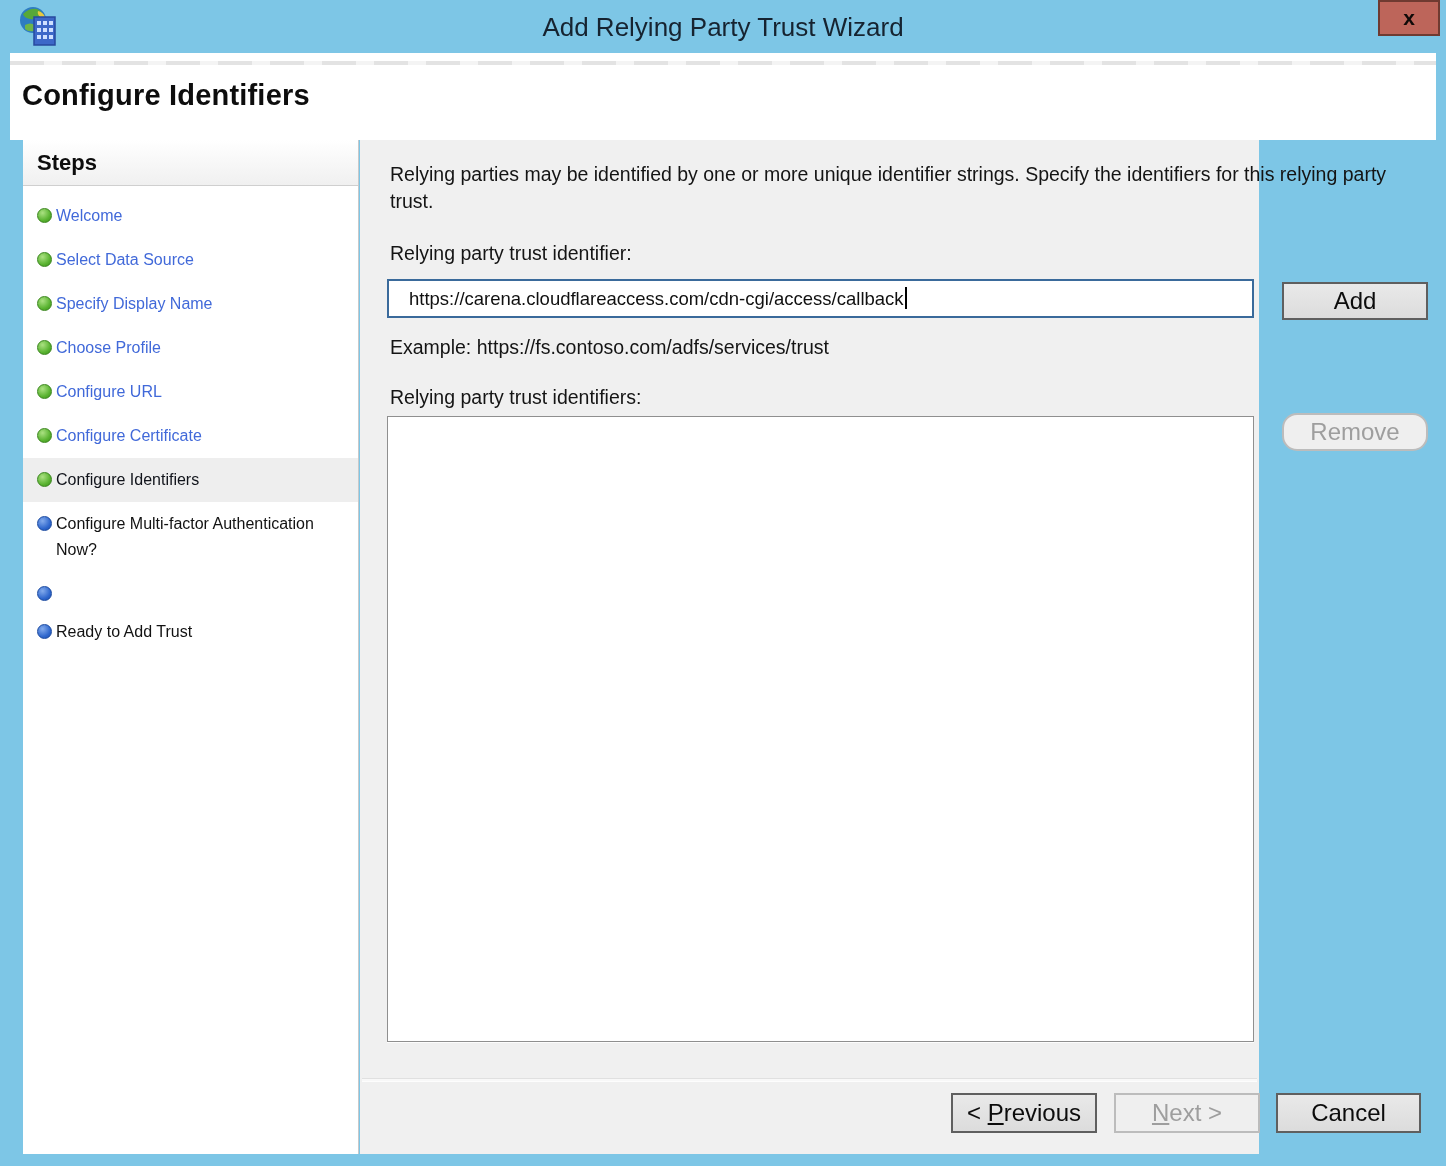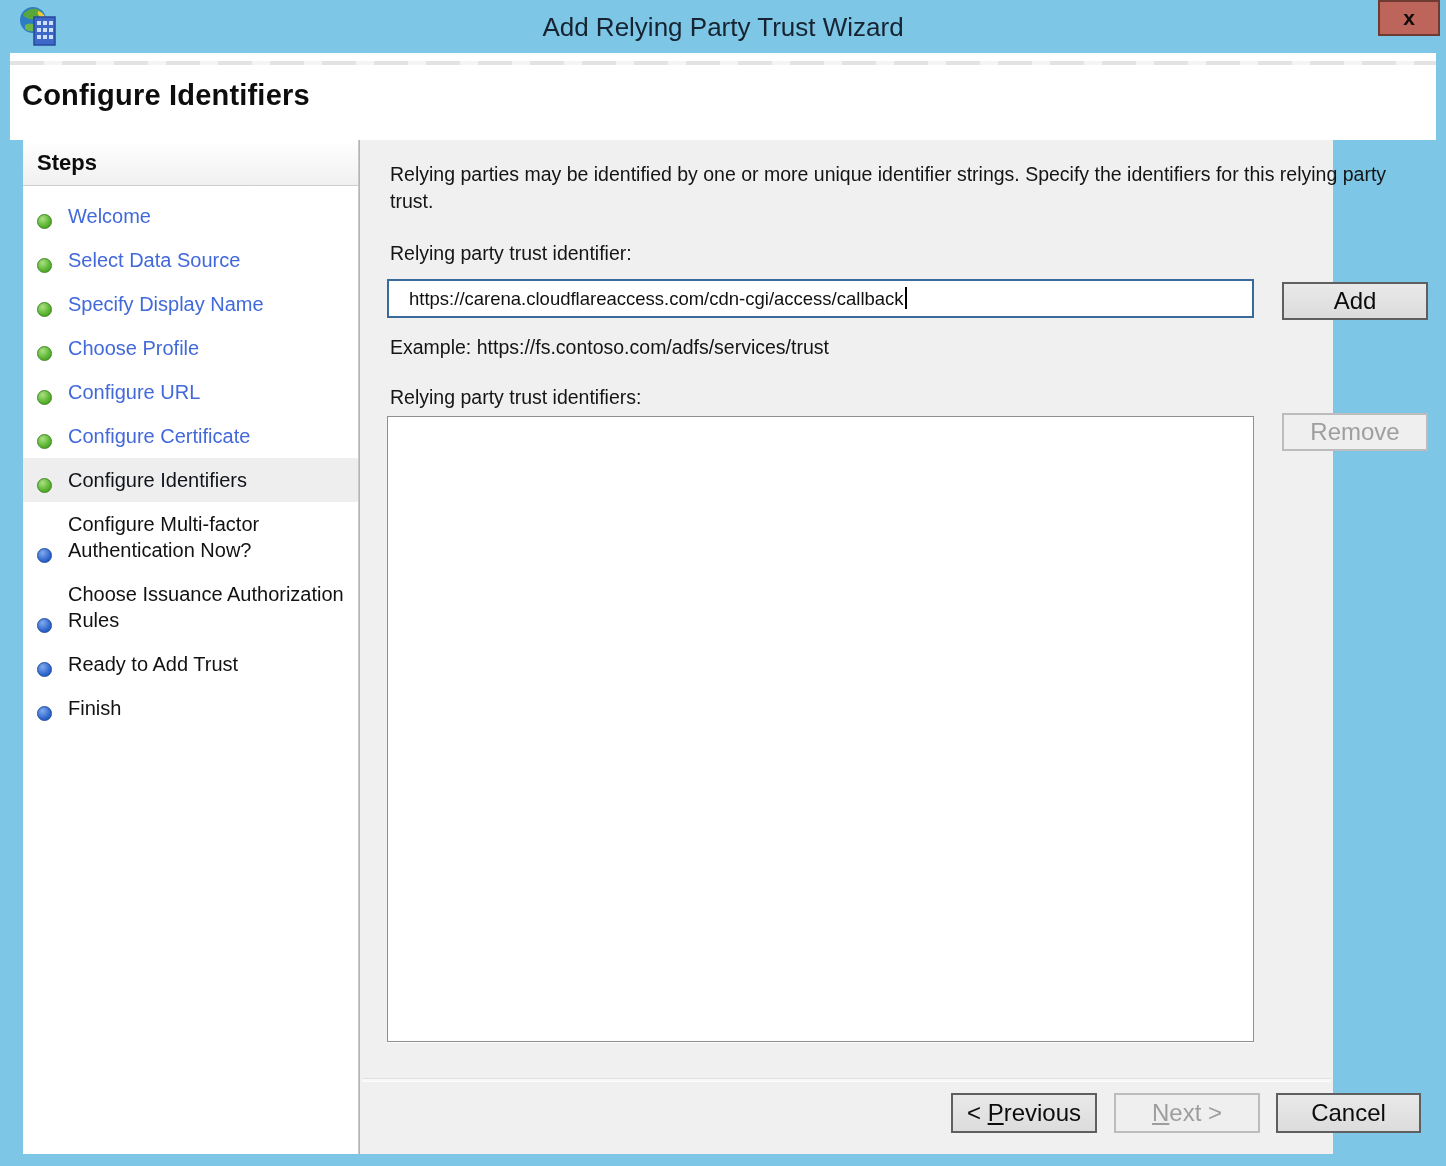--- a/index.html
+++ b/index.html
@@ -49,42 +49,42 @@
   }
   .steps-header{
     height:46px; background:linear-gradient(#ffffff,#f0f0f0);
     border-bottom:1px solid #cfcfcf;
   }
   .steps-header h2{
     padding:10px 0 0 14px; font-size:22px; font-weight:bold; color:#0d0d0d;
   }
   .steps-list{ padding-top:8px; }
   .step{
-    display:flex; align-items:flex-end; gap:16px;
-    padding:9px 6px 9px 14px; font-size:20px; line-height:26px;
+    display:flex; align-items:flex-start; gap:4px;
+    padding:9px 6px 9px 14px; font-size:16px; line-height:26px;
   }
   .dot{
     flex:0 0 15px; width:15px; height:15px; border-radius:50%; margin-top:5px;
   }
   .step.done .dot, .step.current .dot{
     background:radial-gradient(circle at 35% 30%, #abe182, #58b22f 62%, #3f8e1f);
     border:1px solid var(--dot_green,#3a861d);
   }
   .step.upcoming .dot{
     background:radial-gradient(circle at 35% 30%, #83abec, #2f67cd 62%, #1d4ea9);
     border:1px solid var(--dot_blue,#1a49a0);
   }
   .step.done .step-label{ color:var(--link_blue,#4169d9); }
   .step.current{ background:#eeeeee; }
   .step.current .step-label{ color:#10131a; }
   .step.upcoming .step-label{ color:#121212; }
 
   
   .main{
-    position:absolute; left:337px; top:0; width:973px; height:100%;
+    position:absolute; left:337px; top:0; width:899px; height:100%;
     background:#f0f0f0;
   }
   .desc{
     position:absolute; left:30px; top:21px; width:1040px;
     font-size:19.5px; line-height:27px; color:#141414;
   }
   .field-label{ position:absolute; font-size:19.5px; color:#141414; }
   .lbl-identifier{ left:30px; top:102px; }
   .lbl-identifiers{ left:30px; top:246px; }
 
@@ -110,21 +110,21 @@
   .btn{
     position:absolute; text-align:center; font-size:24px; color:#0c0c0c;
     background:linear-gradient(#e9e9e9,#dcdcdc); border:2px solid #5f5f5f;
     cursor:default;
   }
   .btn .key{ text-decoration:underline; }
   .btn.disabled{
     background:#efefef; border-color:#bcbcbc; color:#9e9e9e;
   }
   .btn-add{ left:922px; top:142px; width:146px; height:38px; line-height:34px; }
-  .btn-remove{ left:922px; top:273px; width:146px; height:38px; line-height:34px; }
+  .btn-remove{ left:922px; top:273px; width:146px; height:38px; line-height:34px;border-radius:15px; }
 
   .footer-sep{
     position:absolute; left:2px; right:2px; top:938px; height:4px;
     background:#f8f8f8; border-top:1px solid #e0e0e0; border-bottom:1px solid #fdfdfd;
   }
   .btn-previous{ left:591px; top:953px; width:146px; height:40px; line-height:36px; }
   .btn-next{ left:754px; top:953px; width:146px; height:40px; line-height:36px; }
   .btn-cancel{ left:916px; top:953px; width:145px; height:40px; line-height:36px; }
 </style>
 </head>
@@ -192,29 +192,24 @@
           <div class="step current">
     <span class="dot"></span>
     <span class="step-label">Configure Identifiers</span>
   </div>
           <div class="step upcoming">
     <span class="dot"></span>
     <span class="step-label">Configure Multi-factor Authentication Now?</span>
   </div>
           <div class="step upcoming">
     <span class="dot"></span>
-    <span class="step-label">Choose Issuance Authorization Rules</span>
   </div>
           <div class="step upcoming">
     <span class="dot"></span>
     <span class="step-label">Ready to Add Trust</span>
-  </div>
-          <div class="step upcoming">
-    <span class="dot"></span>
-    <span class="step-label">Finish</span>
   </div>
         </div>
     </div>
 
     <div class="main">
       <div class="desc">Relying parties may be identified by one or more unique identifier strings. Specify the identifiers for this relying party trust.</div>
 
       <div class="field-label lbl-identifier">Relying party trust identifier:</div>
 
       <div class="fake-input">

